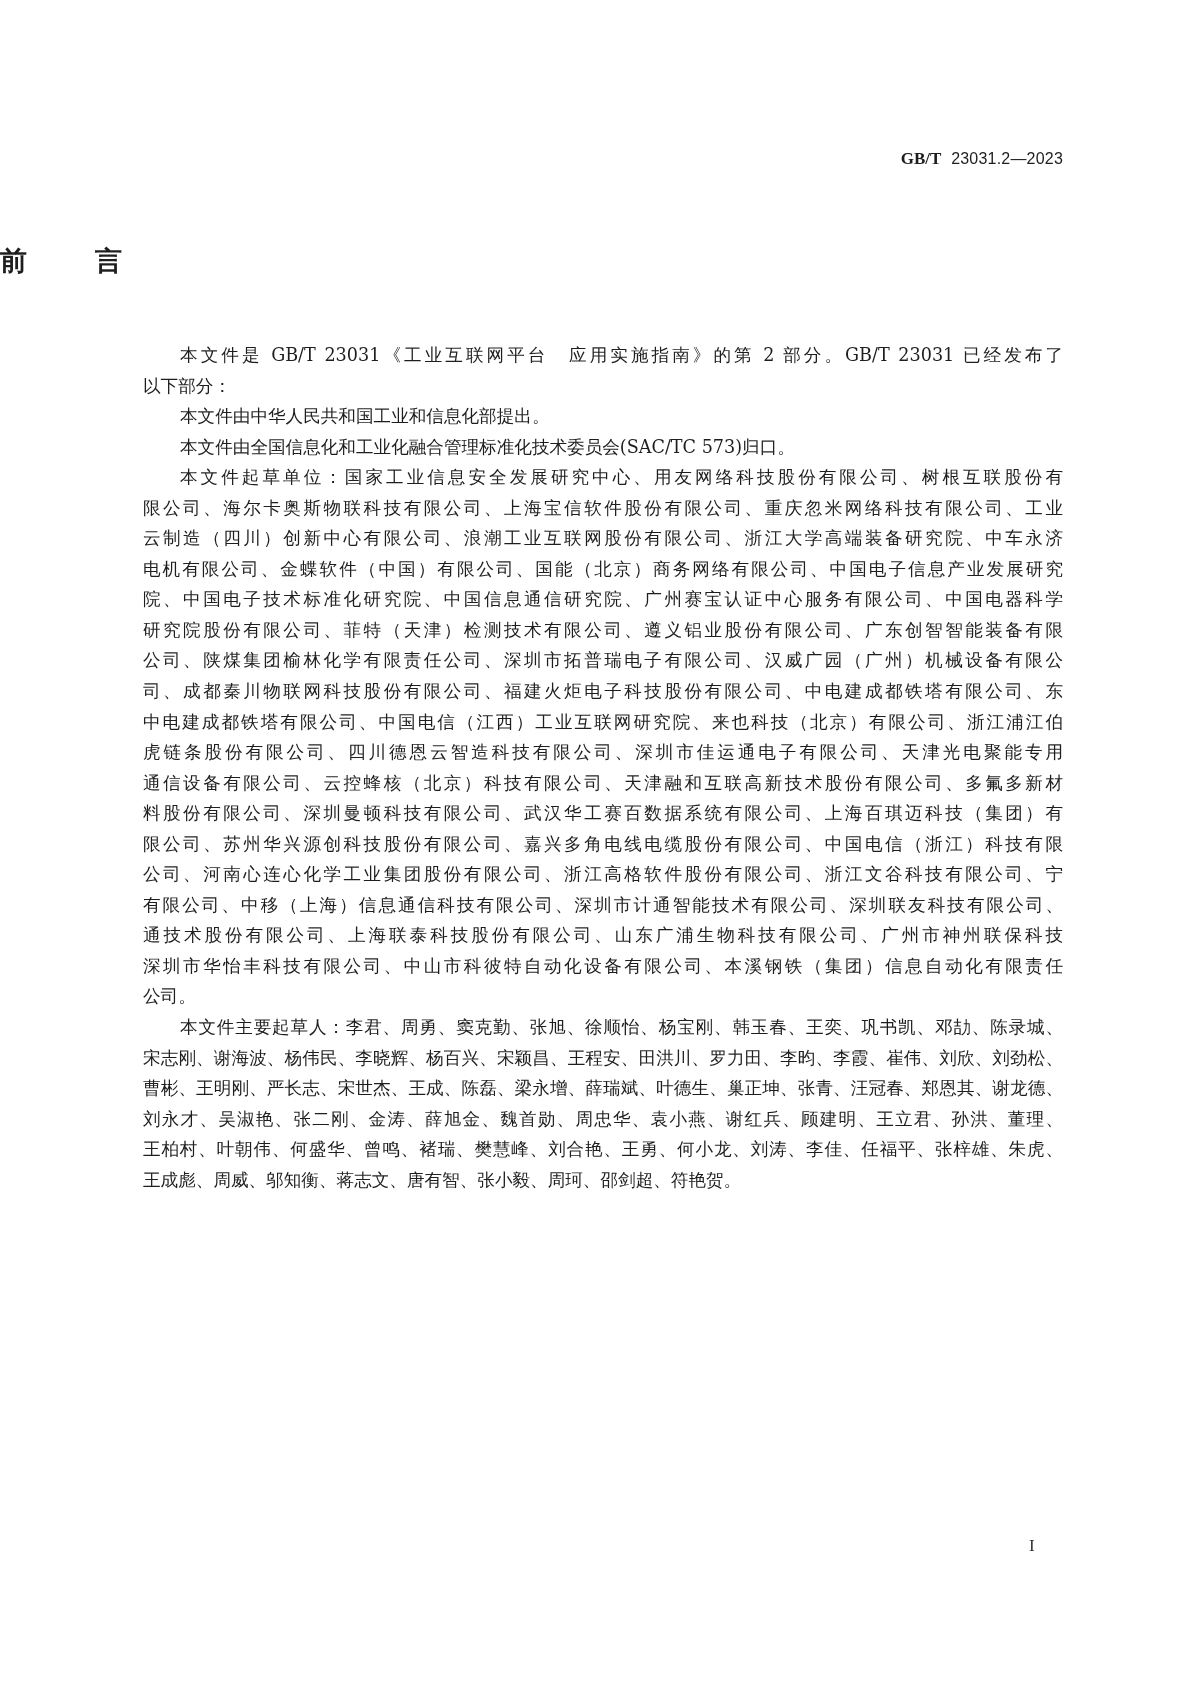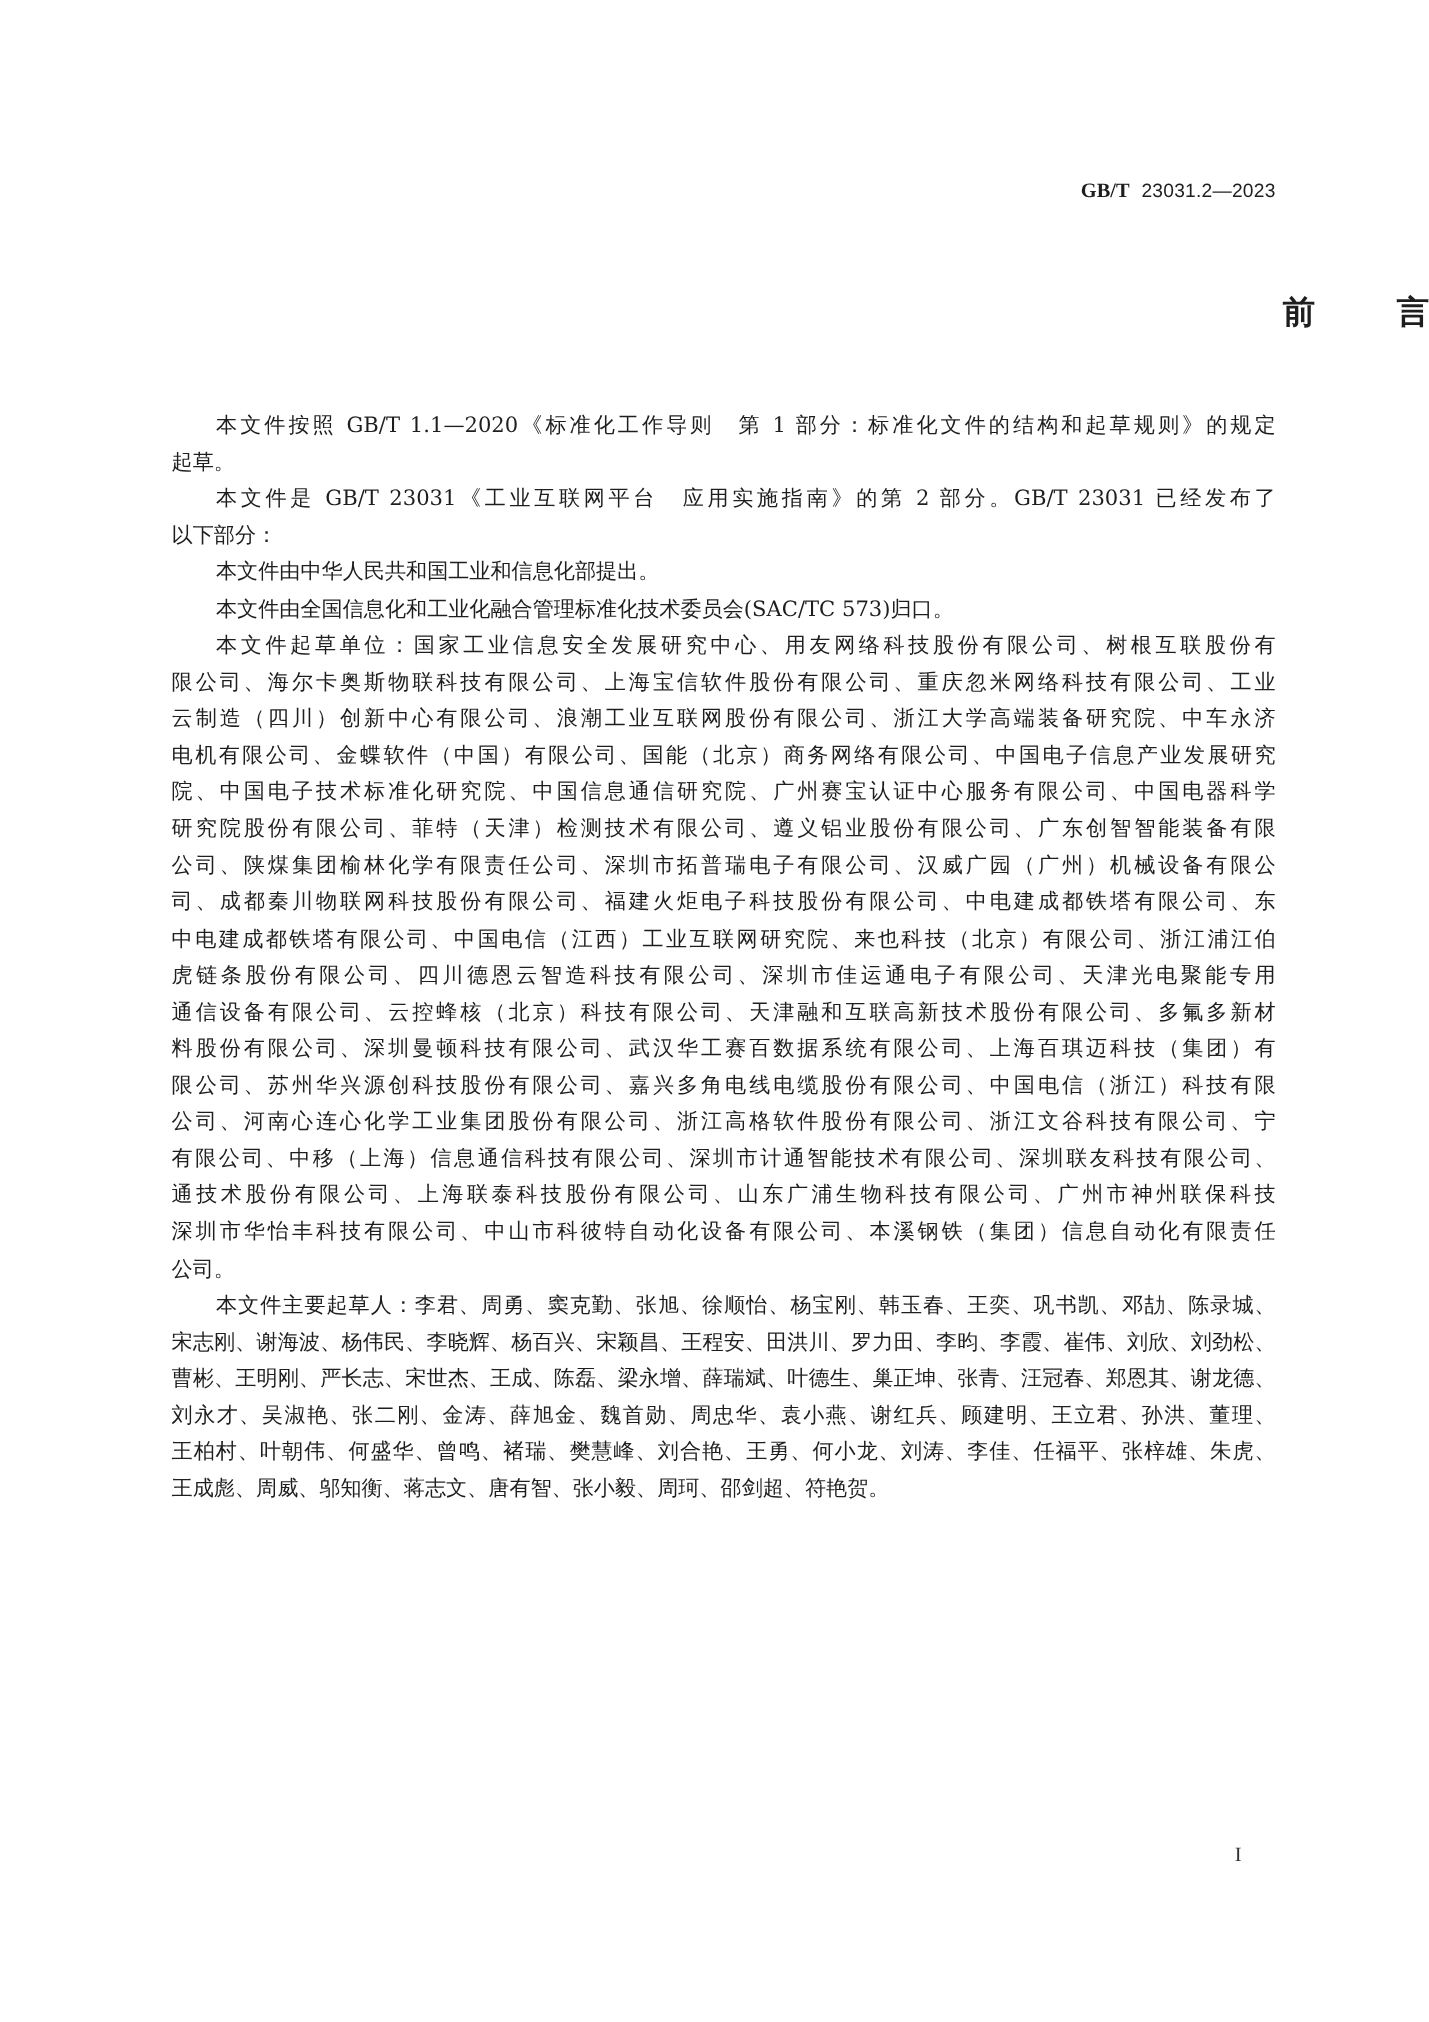--- a/index.html
+++ b/index.html
@@ -2,21 +2,21 @@
 <html><head>
 <meta charset="utf-8">
 <style>
   html, body { margin: 0; padding: 0; background: #ffffff; }
   body { width: 1191px; height: 1685px; position: relative; overflow: hidden;
          font-family: "DejaVu Serif", "Liberation Serif", serif; color: #1e1e1e; }
   .page { position: absolute; left: 0; top: 0; width: 1191px; height: 1685px; }
   .std-header { position: absolute; top: 138px; right: 128px; font-size: 15.5px; white-space: nowrap; line-height: 1; margin-top: 12px; }
   .std-header .gb { font-family: "Liberation Serif", "DejaVu Serif", serif; font-weight: bold; font-size: 17px; }
   .std-header .num { font-family: "Liberation Sans", "DejaVu Sans", sans-serif; font-size: 16px; letter-spacing: 0.2px; }
-  .title { position: absolute; top: 244px; left: 0; width: 1191px; text-align: right;
+  .title { position: absolute; top: 244px; left: 0; width: 1191px; text-align: left;
            font-family: "DejaVu Sans", sans-serif; font-weight: bold; font-size: 27px; line-height: 34px; letter-spacing: 0; }
   .title span { display: inline-block; }
   .title .gap { width: 68px; }
   .body { position: absolute; left: 143px; top: 340px; width: 920px; }
   .line { height: 30.55px; line-height: 30.55px; font-size: 17.6px; white-space: nowrap;
           text-align: justify; text-align-last: justify; overflow: hidden; }
   .line.last { text-align-last: left; }
   .line.indent { padding-left: 37px; }
   .line.dash { padding-left: 37px; text-align-last: left; }
   .page-number { position: absolute; top: 1536px; left: 1029px; font-family: "Liberation Serif", serif; font-size: 17px; color: #333; }
@@ -30,24 +30,20 @@
     <span class="gb">GB/T</span>&nbsp;
     <span class="num">23031.2—2023</span>
   </div>
 
   <div class="title">
     <span>前</span><span class="gap"></span><span>言</span>
   </div>
 
   <div class="body">
 
-    <div>
-      <div class="line indent">本文件按照 GB/T 1.1—2020《标准化工作导则　第 1 部分：标准化文件的结构和起草规则》的规定</div>
-      <div class="line last">起草。</div>
-    </div>
 
     <div>
       <div class="line indent">本文件是 GB/T 23031《工业互联网平台　应用实施指南》的第 2 部分。GB/T 23031 已经发布了</div>
       <div class="line last">以下部分：</div>
     </div>
 
 
     <div class="line dash">本文件由中华人民共和国工业和信息化部提出。</div>
     <div class="line dash">本文件由全国信息化和工业化融合管理标准化技术委员会(SAC/TC 573)归口。</div>
 

